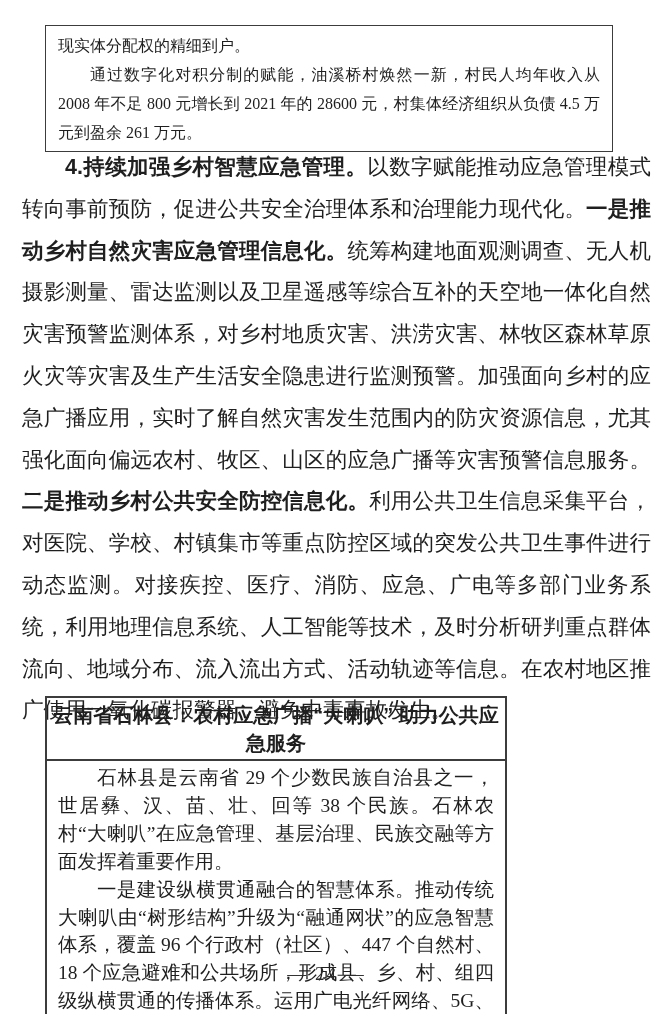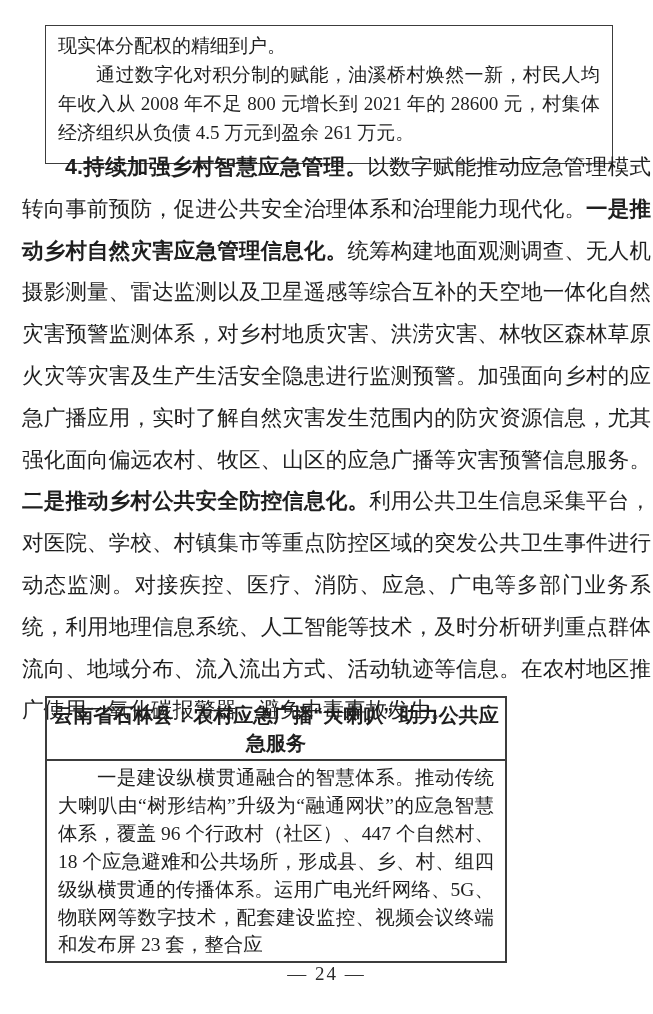--- a/index.html
+++ b/index.html
@@ -10,22 +10,22 @@
     font-family: "Liberation Serif", "DejaVu Serif", serif;
     color: #1f1f1f;
     overflow: hidden;
   }
   .page { position: absolute; inset: 0; background: #ffffff; }
 
   .excerpt-box {
     position: absolute; left: 45px; top: 25px; width: 568px;
     box-sizing: border-box;
     border: 1.5px solid #3c3c3c;
-    padding: 5px 12px 16px 12px;
-    font-size: 19px; line-height: 29px;
+    padding: 5px 12px 4px 12px;
+    font-size: 16px; line-height: 29px;
     text-align: justify; text-justify: inter-character;
   }
   .excerpt-box p { margin: 0; }
 
   .main-text {
     position: absolute; left: 22px; top: 147px; width: 629px;
     font-size: 21.5px; line-height: 41.8px;
     text-align: justify; text-justify: inter-character;
   }
   .main-text p { margin: 0; }
@@ -74,19 +74,20 @@
       <p class="indent"><span>通过数字化对积分制的赋能，油溪桥村焕然一新，村民人均年收入从 2008 年不足 800 元增长到 2021 年的 28600 元，村集体经济组织从负债 4.5 万元到盈余 261 万元。</span></p>
     </div>
 
   <div class="main-text">
       <p class="indent"><span class="b">4.持续加强乡村智慧应急管理。</span><span>以数字赋能推动应急管理模式转向事前预防，促进公共安全治理体系和治理能力现代化。</span><span class="b">一是推动乡村自然灾害应急管理信息化。</span><span>统筹构建地面观测调查、无人机摄影测量、雷达监测以及卫星遥感等综合互补的天空地一体化自然灾害预警监测体系，对乡村地质灾害、洪涝灾害、林牧区森林草原火灾等灾害及生产生活安全隐患进行监测预警。加强面向乡村的应急广播应用，实时了解自然灾害发生范围内的防灾资源信息，尤其强化面向偏远农村、牧区、山区的应急广播等灾害预警信息服务。</span><span class="b">二是推动乡村公共安全防控信息化。</span><span>利用公共卫生信息采集平台，对医院、学校、村镇集市等重点防控区域的突发公共卫生事件进行动态监测。对接疾控、医疗、消防、应急、广电等多部门业务系统，利用地理信息系统、人工智能等技术，及时分析研判重点群体流向、地域分布、流入流出方式、活动轨迹等信息。在农村地区推广使用一氧化碳报警器，避免中毒事故发生。</span></p>
     </div>
 
   <div class="case-box">
     <div class="case-title">云南省石林县：农村应急广播“大喇叭” 助力公共应急服务</div>
     <div class="case-body">
+        <p class="indent"><span>石林县是云南省 29 个少数民族自治县之一，世居彝、汉、苗、壮、回等 38 个民族。石林农村“大喇叭”在应急管理、基层治理、民族交融等方面发挥着重要作用。</span></p>
         <p class="indent"><span>一是建设纵横贯通融合的智慧体系。推动传统大喇叭由“树形结构”升级为“融通网状”的应急智慧体系，覆盖 96 个行政村（社区）、447 个自然村、18 个应急避难和公共场所，形成县、乡、村、组四级纵横贯通的传播体系。运用广电光纤网络、5G、物联网等数字技术，配套建设监控、视频会议终端和发布屏 23 套，整合应</span></p>
       </div>
   </div>
 
   <div class="page-footer">— 24 —</div>
 
 </div>
 
 </body></html>

